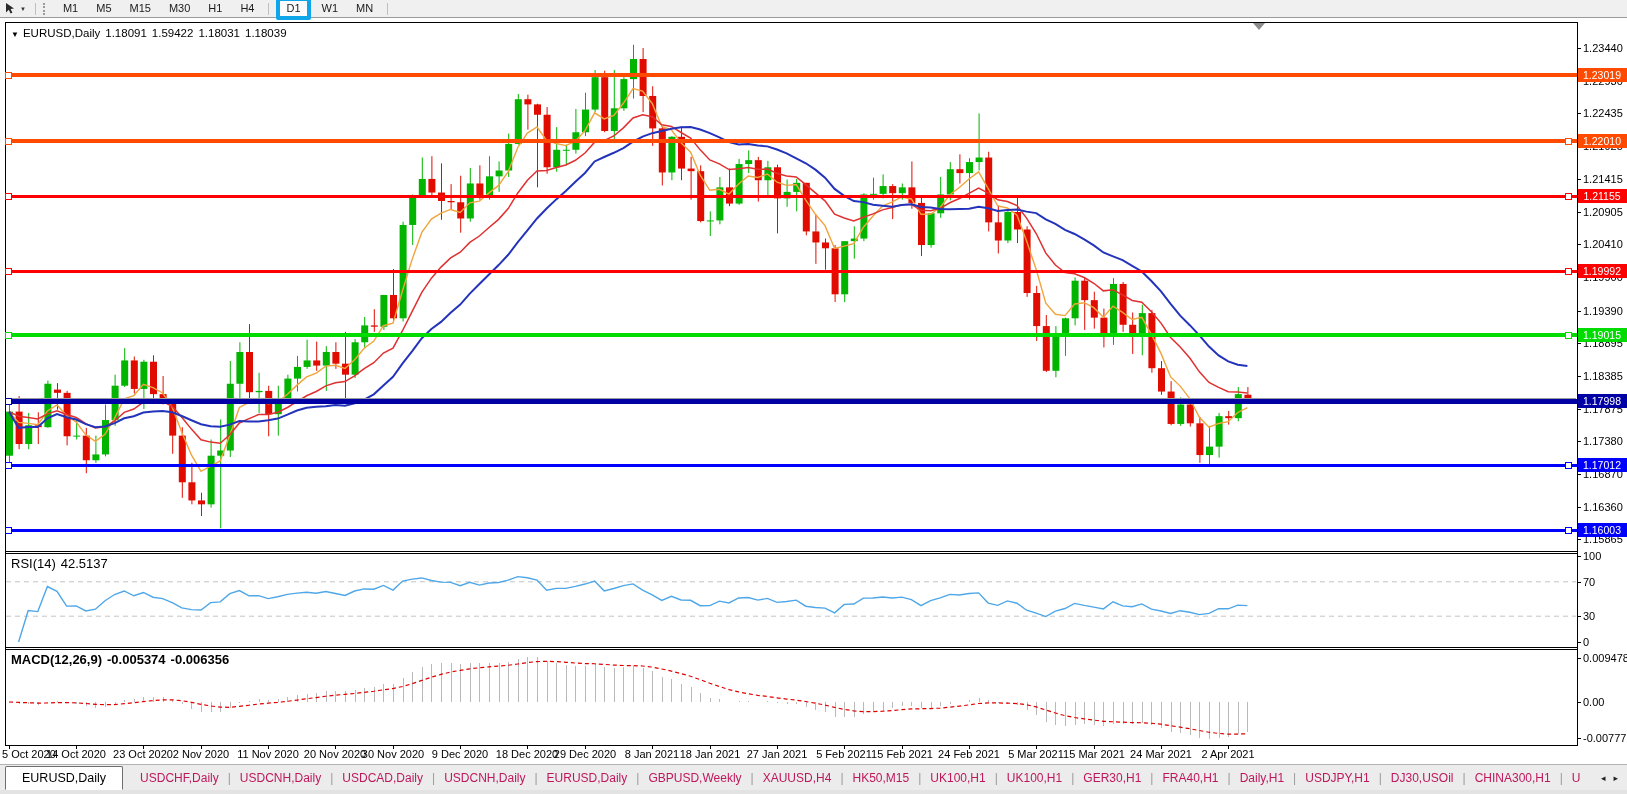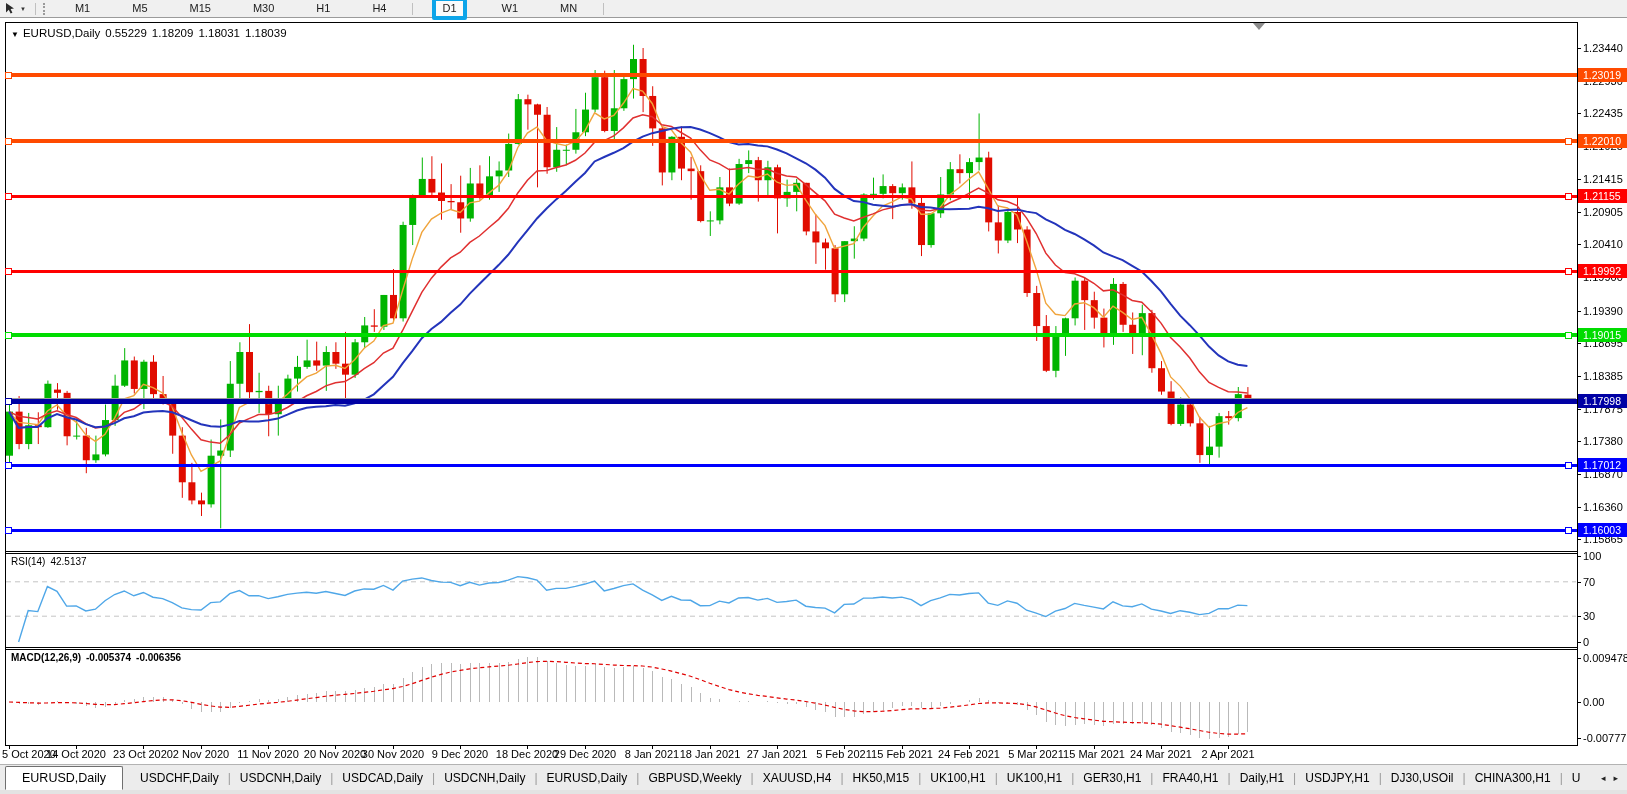--- a/index.html
+++ b/index.html
@@ -6,37 +6,37 @@
   body{font-family:"Liberation Sans","DejaVu Sans",sans-serif;}
   .screen{position:relative;width:1627px;height:794px;background:#fff;overflow:hidden;}
 
   
   .toolbar{position:absolute;top:0;left:0;width:1627px;height:18px;background:#f0f0f0;
            border-bottom:1px solid #9b9b9b;display:flex;align-items:center;padding-left:4px;box-sizing:border-box;}
   .tb-icon{display:flex;align-items:center;margin-right:2px;}
   .tb-caret{font-size:6px;color:#333;margin:0 4px 0 1px;}
   .tb-sep{width:1px;height:12px;background:#c0c0c0;margin:0 5px;}
   .tb-grip{width:3px;height:12px;border-left:2px dotted #9a9a9a;margin:0 6px 0 2px;}
-  .tf-btn{font-size:11px;color:#1a1a1a;padding:1px 6px;margin:0 14px;border:1px solid transparent;border-radius:2px;line-height:13px;}
+  .tf-btn{font-size:11px;color:#1a1a1a;padding:1px 6px;margin:0 2px;border:1px solid transparent;border-radius:2px;line-height:13px;}
   .tf-btn.active{background:#fbfbfb;border:4px solid #0ea5e9;}
 
   
   .chart-title{position:absolute;left:11px;top:27px;font-size:11.5px;color:#000;white-space:nowrap;z-index:5;}
   .chart-title .caret{font-size:8px;margin-right:4px;}
   .chart-title span{margin-right:5px;}
-  .pane-label{position:absolute;left:11px;font-size:10px;color:#000;white-space:nowrap;z-index:5;}
+  .pane-label{position:absolute;left:11px;font-size:13px;color:#000;white-space:nowrap;z-index:5;}
   .pane-label span{margin-right:5px;}
 
   svg#chart-svg{position:absolute;left:0;top:0;z-index:1;}
 
   
   .tabbar{position:absolute;left:0;top:764px;width:1627px;height:26px;background:#ececec;
           border-top:1px solid #b3b3b3;display:flex;align-items:center;box-sizing:border-box;z-index:6;}
   .tabs{display:flex;align-items:center;flex:1;height:100%;overflow:hidden;white-space:nowrap;padding-left:5px;}
-  .tab{font-size:12px;color:#000000;padding:8px 9px;flex:0 0 auto;}
+  .tab{font-size:12px;color:#be185d;padding:8px 9px;flex:0 0 auto;}
   .tab.active{background:#fff;border:1px solid #6f6f6f;border-bottom:1px solid #fff;color:#000;
               padding:4px 16px;border-radius:2px 2px 0 0;margin-right:8px;font-size:12.5px;}
   .tab-sep{color:#9a9a9a;font-size:12px;flex:0 0 auto;}
   .tab-arrows{display:flex;gap:8px;padding:0 9px;color:#222;font-size:9px;flex:0 0 auto;}
   .bottom-strip{position:absolute;left:0;top:790px;width:1627px;height:4px;background:#e3e3e3;}
 </style>
 </head>
 <body>
 
 <div class="screen">
@@ -607,21 +607,21 @@
       <line x1="1094.5" y1="745" x2="1094.5" y2="749" stroke="#000" shape-rendering="crispEdges"></line>
       <text y="758" font-size="11" fill="#000" x="1094" text-anchor="middle">15 Mar 2021</text>
       <line x1="1161.5" y1="745" x2="1161.5" y2="749" stroke="#000" shape-rendering="crispEdges"></line>
       <text y="758" font-size="11" fill="#000" x="1161" text-anchor="middle">24 Mar 2021</text>
       <line x1="1228.5" y1="745" x2="1228.5" y2="749" stroke="#000" shape-rendering="crispEdges"></line>
       <text y="758" font-size="11" fill="#000" x="1228" text-anchor="middle">2 Apr 2021</text>
       <path d="M1253,23 L1265,23 L1259,30 Z" fill="#8c8c8c"></path>
     </svg>
 
   <div class="chart-title">
-    <span class="caret">▼</span><span>EURUSD,Daily</span><span>0.55229</span><span>1.18209</span><span>1.18031</span><span>1.18039</span>
+    <span class="caret">▼</span><span>EURUSD,Daily</span><span>1.18091</span><span>1.59422</span><span>1.18031</span><span>1.18039</span>
   </div>
 
   <div class="pane-label" style="top:556px;">
     <span>RSI(14)</span><span>42.5137</span>
   </div>
   <div class="pane-label" style="top:652px;font-weight:bold;">
     <span>MACD(12,26,9)</span><span>-0.005374</span><span>-0.006356</span>
   </div>
 
   <div class="tabbar">

